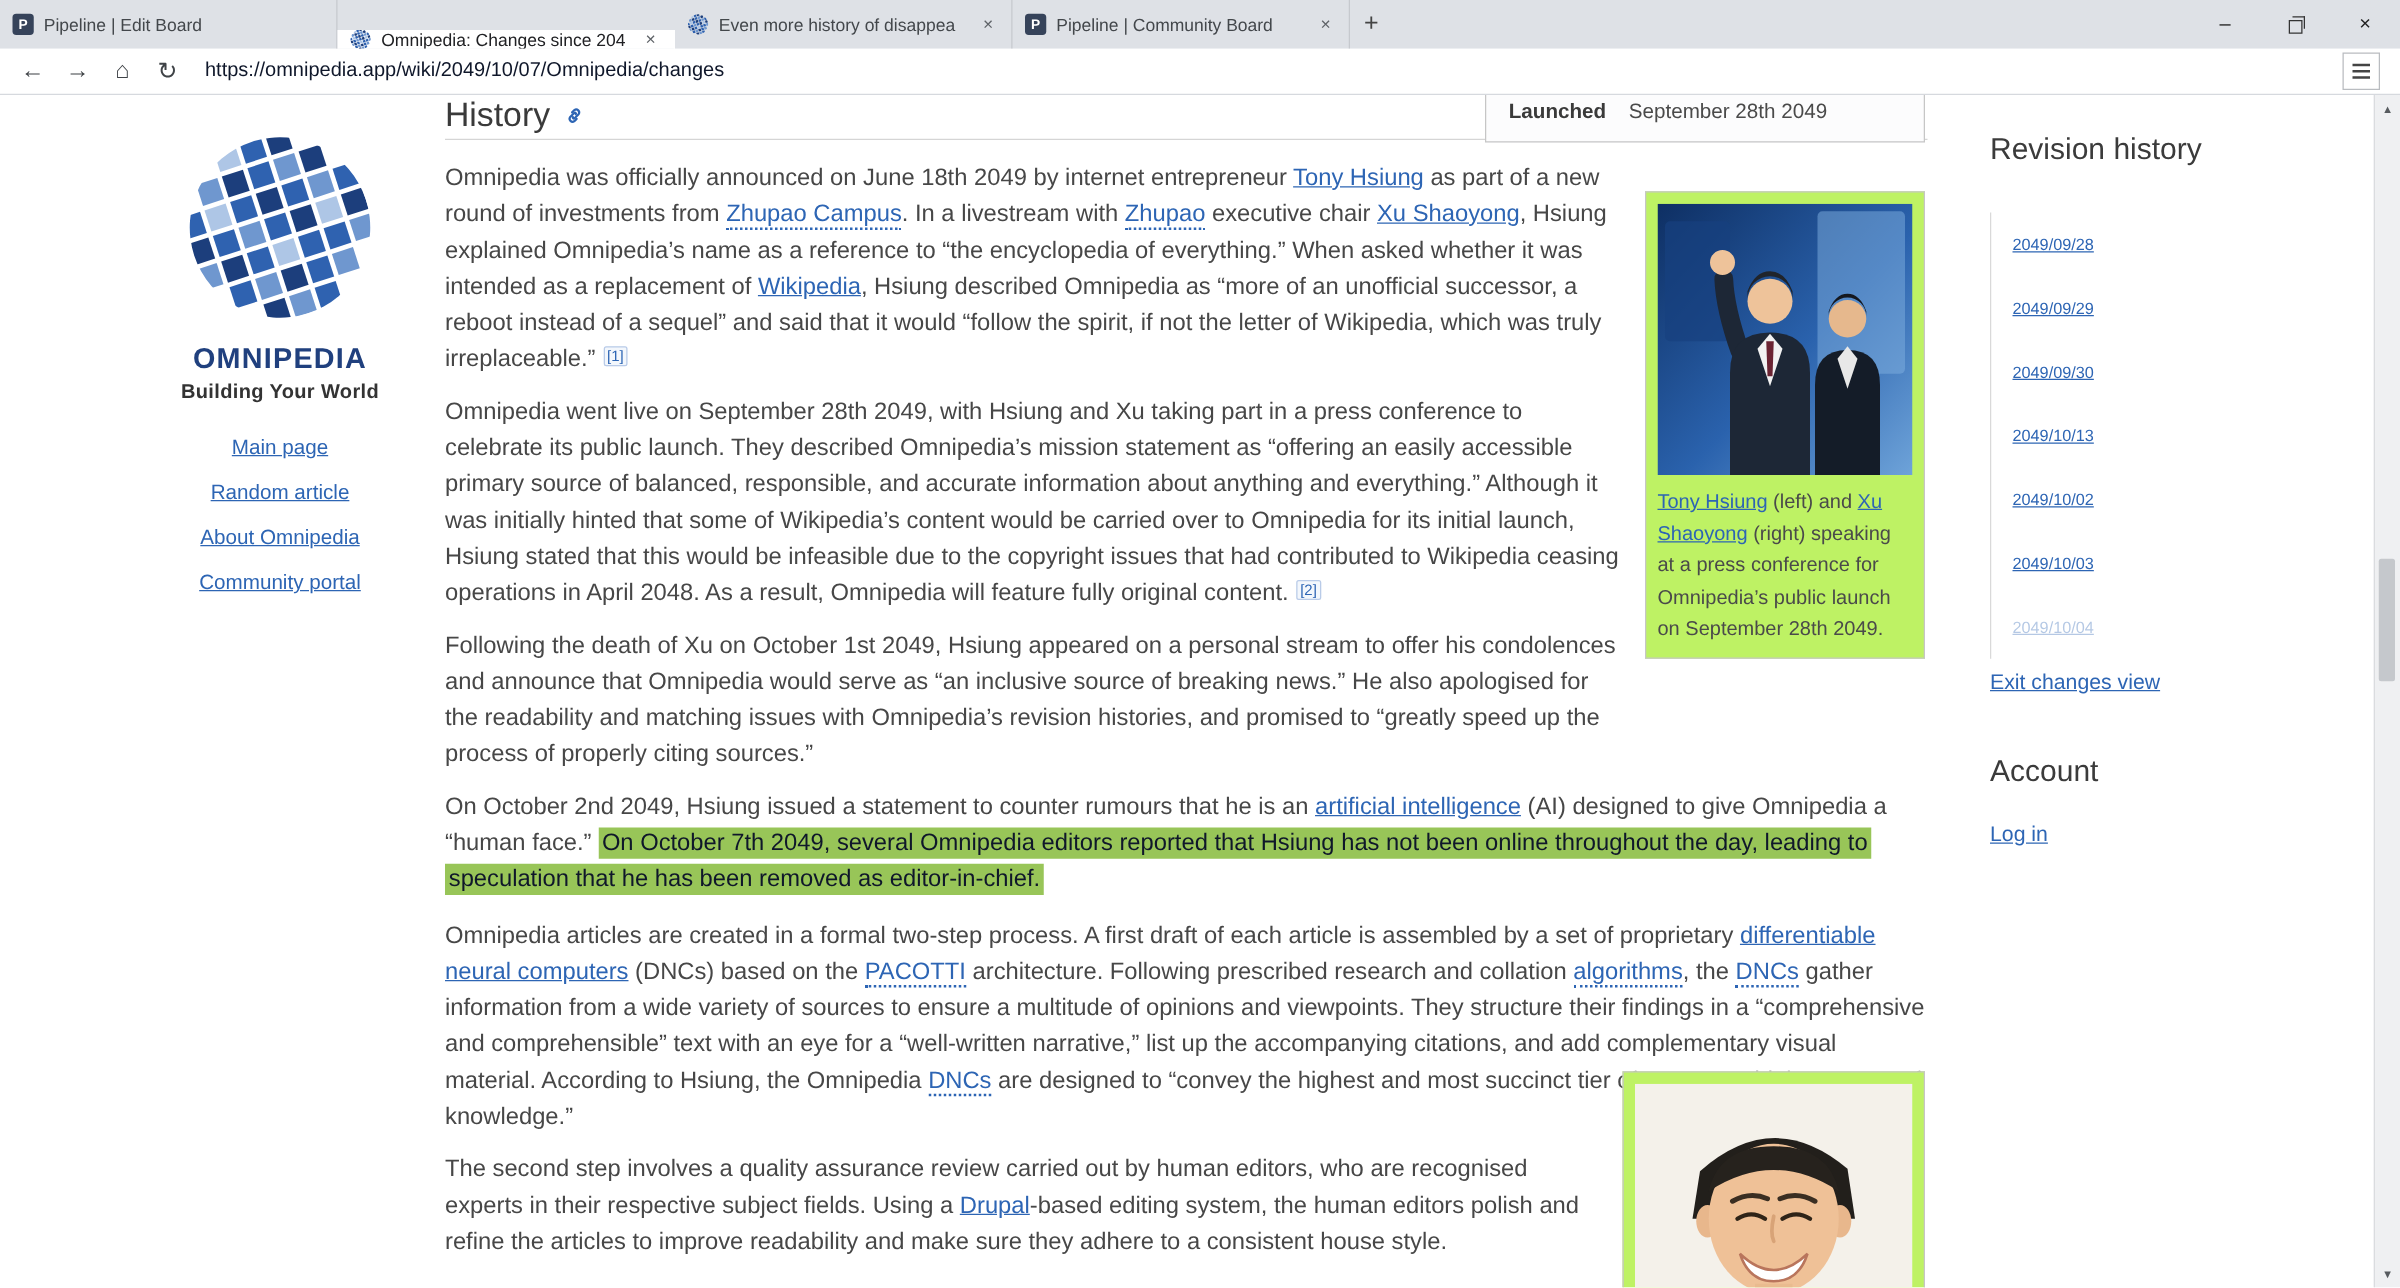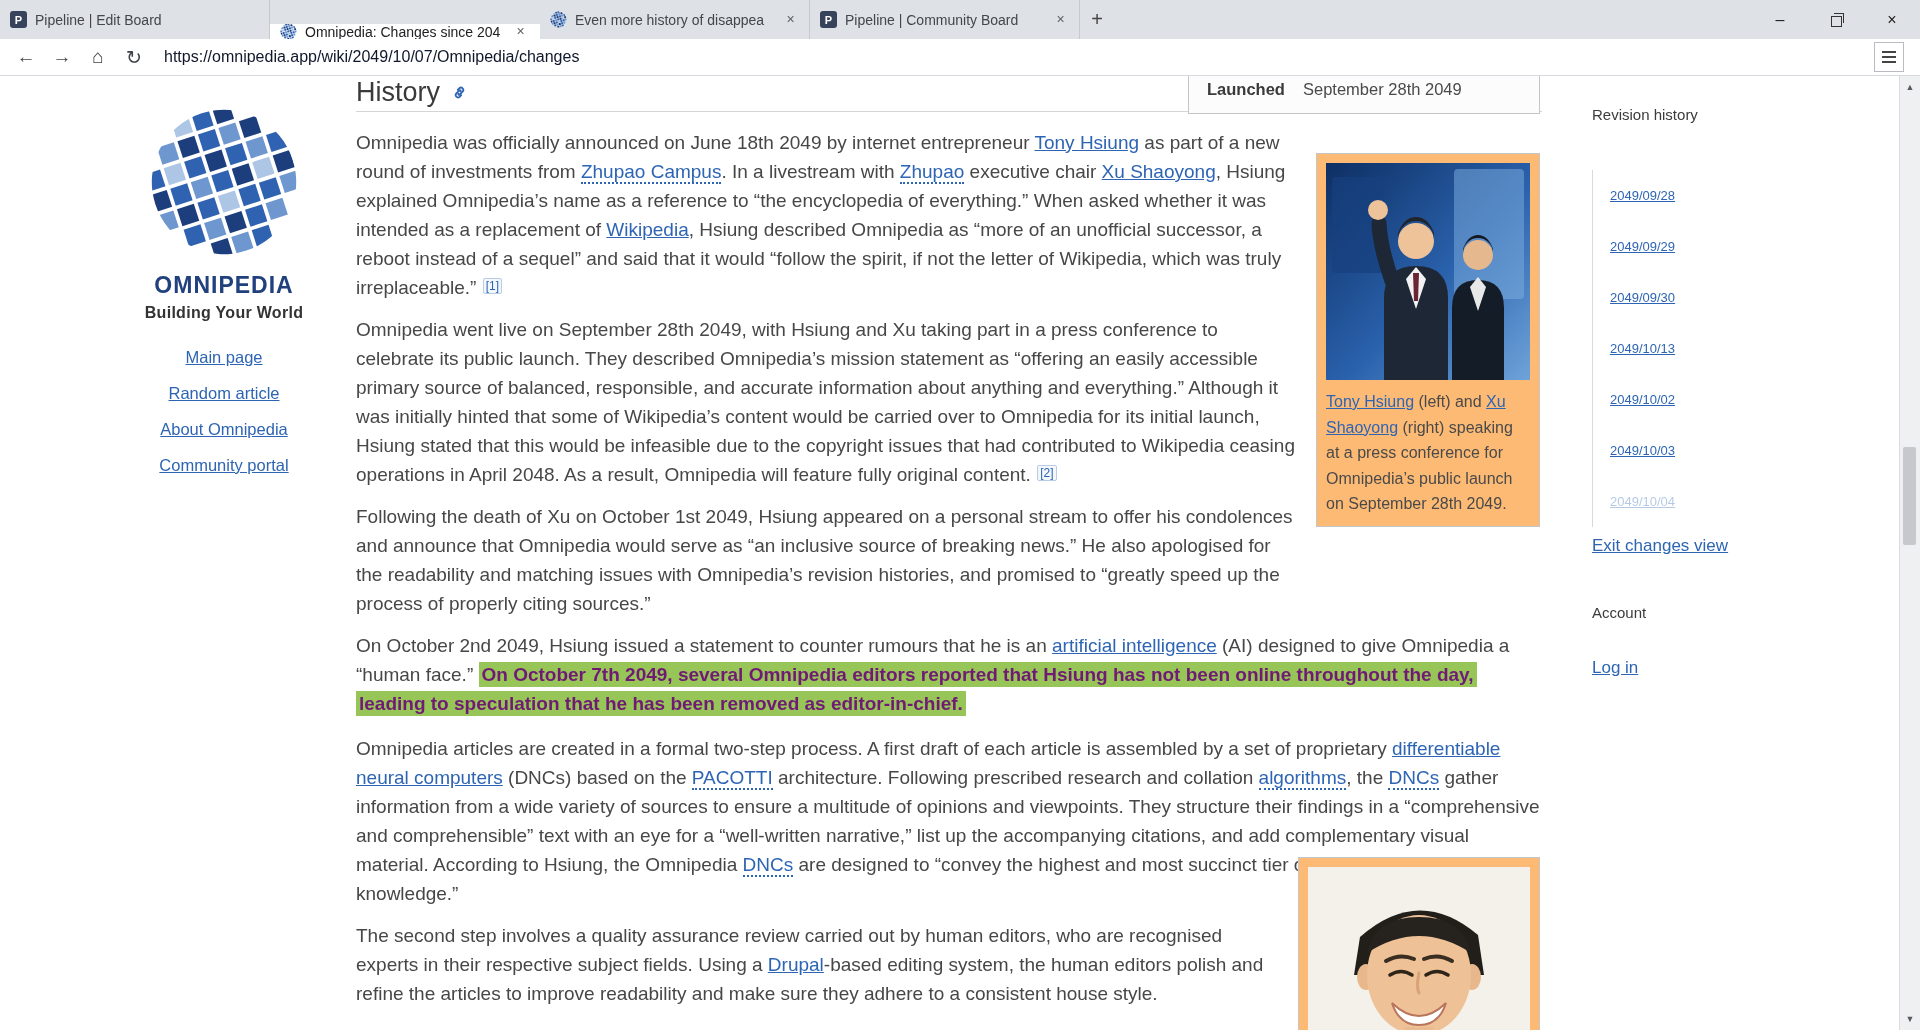--- a/index.html
+++ b/index.html
@@ -50,41 +50,41 @@
   
   .article{position:absolute;left:356px;top:0;width:1186px;font-size:19px;line-height:29px;color:#474747;}
   .article h2{font-size:27px;font-weight:400;color:#3a3a3a;margin:0;padding:1px 0 4px;line-height:30px;
     border-bottom:1px solid #d5d5d5;display:flex;align-items:center;gap:10px;}
   .article h2.mt{margin-top:20px;}
   .linkicon{display:inline-flex;width:19px;height:19px;}
   .article p{margin:13px 0 0;}
   .article p.first{margin-top:16px;}
   .narrow{max-width:939px;}
   .narrow2{max-width:925px;}
-  .hl{background:#98c558;color:#701a75;padding:2px 3px;-webkit-box-decoration-break:clone;box-decoration-break:clone;font-weight:bold;}
+  .hl{background:#98c558;color:#0f172a;padding:2px 3px;-webkit-box-decoration-break:clone;box-decoration-break:clone;}
   .ref{font-size:12px;vertical-align:4px;text-decoration:none;border:1px solid #b9cbe8;border-radius:2px;
     padding:0 2px;background:#f3f7fc;margin-left:1px;line-height:12px;}
   .preview{text-decoration:none;border-bottom:2px dotted #2d65b4;}
 
   
   .infobox{position:absolute;right:2px;top:-92px;width:352px;height:130px;background:#fcfcfd;
     border:1px solid #c6c6c6;box-sizing:border-box;z-index:3;font-size:16.5px;line-height:21px;}
   .ib-row{position:absolute;bottom:0;left:0;right:0;height:48px;display:flex;align-items:center;}
   .ib-label{width:114px;padding-left:18px;box-sizing:border-box;font-weight:700;color:#3a3a3a;}
   .ib-value{color:#4a4a4a;}
-  .figure{position:absolute;box-sizing:border-box;background:#fdba74;border:1px solid #c6c6c6;padding:9px;z-index:3;}
+  .figure{position:absolute;box-sizing:border-box;background:#bef264;border:1px solid #c6c6c6;padding:9px;z-index:3;}
   .fig1{right:2px;top:77px;width:224px;}
   .fig1 svg{display:block;width:204px;height:217px;}
   .fig2{right:2px;top:781px;width:242px;height:300px;}
   .fig2 svg{display:block;width:222px;height:280px;}
   .figcap{margin-top:9px;font-size:16px;line-height:25.5px;color:#4a4a4a;}
 
   
   .rail{position:absolute;left:1592px;top:0;width:262px;color:#3b3b3b;}
-  .rail h3{position:absolute;margin:0;font-size:15px;font-weight:400;white-space:nowrap;}
+  .rail h3{position:absolute;margin:0;font-size:24px;font-weight:400;white-space:nowrap;}
   .rail-title{top:30px;left:0;}
   .dates{position:absolute;top:94px;left:0;border-left:1px solid #d9d9d9;}
   .date{display:block;padding:15px 20px 15px 17px;font-size:13px;line-height:21px;}
   .faded{opacity:.35;}
   .exit{position:absolute;top:460px;left:0;font-size:17px;}
   .acct-title{top:528px;left:0;}
   .login{position:absolute;top:582px;left:0;font-size:17px;}
 </style>
 </head>
 <body>

